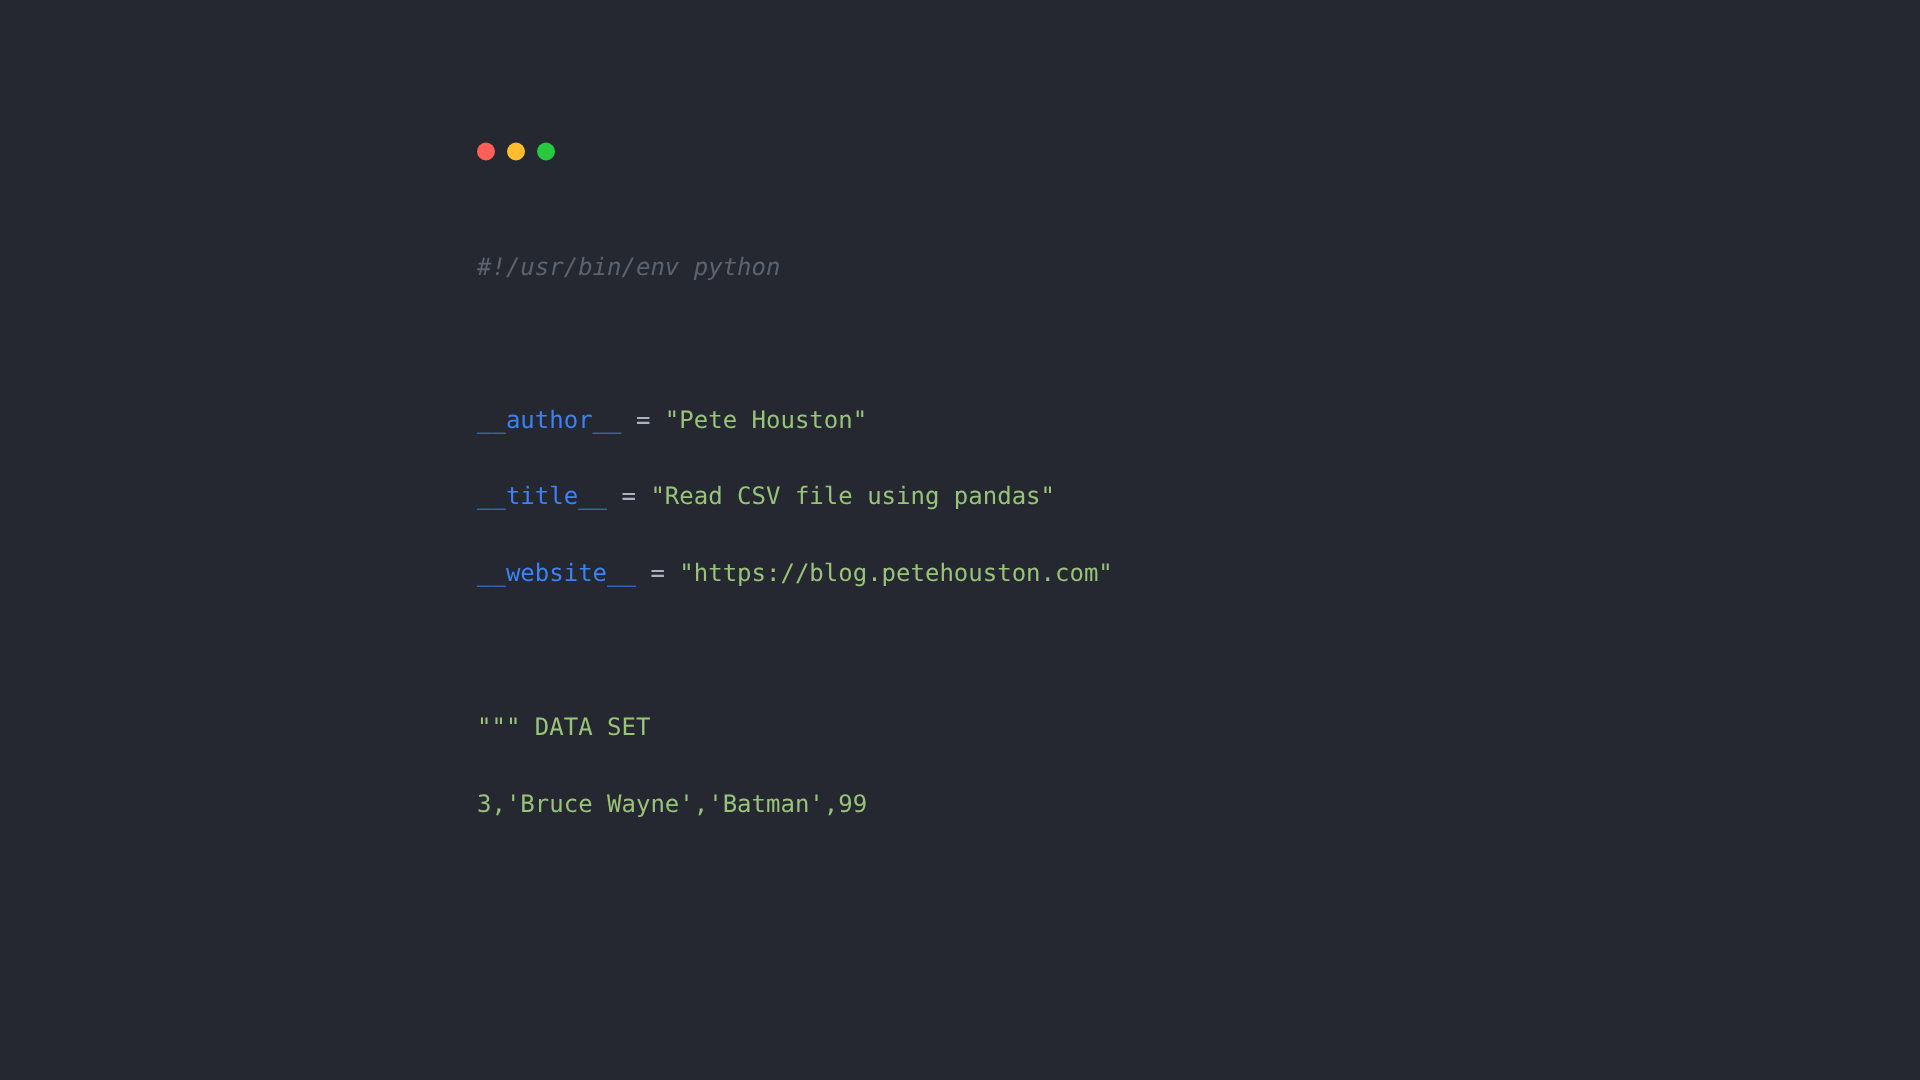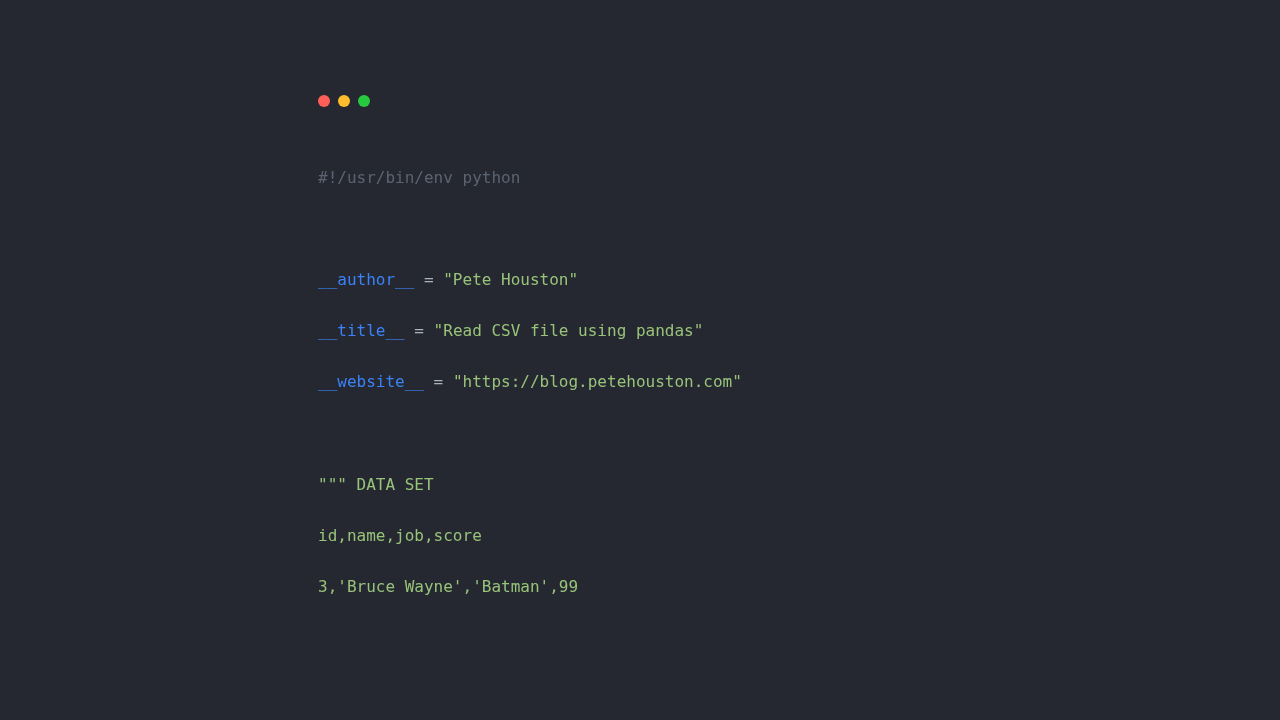--- a/index.html
+++ b/index.html
@@ -29,21 +29,21 @@
       height: 12px;
       border-radius: 50%;
     }
     .dot-red { background: #ff5f56; }
     .dot-yellow { background: #ffbd2e; }
     .dot-green { background: #27c93f; }
     .code {
       white-space: pre;
       color: #abb2bf;
     }
-    .comment { color: #5c6370; }
+    .comment { color: #5c6370; font-style: italic; }
     .dunder { color: #3b82f6; }
     .op { color: #abb2bf; }
     .string { color: #98c379; }
     .docstring { color: #98c379; }
     .line { display: block; }
   </style>
 </head>
 <body>
 
 <div class="editor-window">
@@ -53,21 +53,20 @@
     <div class="window-dot dot-green"></div>
   </div>
   <div class="code">
 <span class="line"><span class="comment">#!/usr/bin/env python</span></span>
 <span class="line"> </span>
 <span class="line"><span class="dunder">__author__</span><span class="op"> = </span><span class="string">"Pete Houston"</span></span>
 <span class="line"><span class="dunder">__title__</span><span class="op"> = </span><span class="string">"Read CSV file using pandas"</span></span>
 <span class="line"><span class="dunder">__website__</span><span class="op"> = </span><span class="string">"https://blog.petehouston.com"</span></span>
 <span class="line"> </span>
 <span class="line"><span class="docstring">""" DATA SET</span></span>
-<span class="line"><span class="docstring">id,name,job,score</span></span>
 <span class="line"><span class="docstring">3,'Bruce Wayne','Batman',99</span></span>
 
 
 
 
 
 
 
 
   </div>

